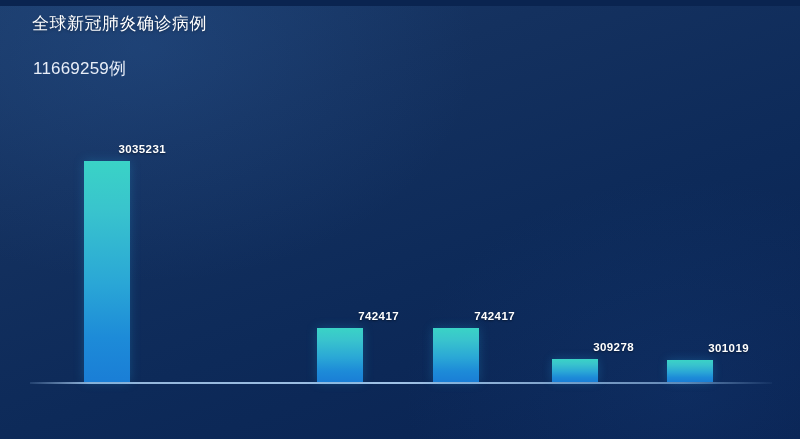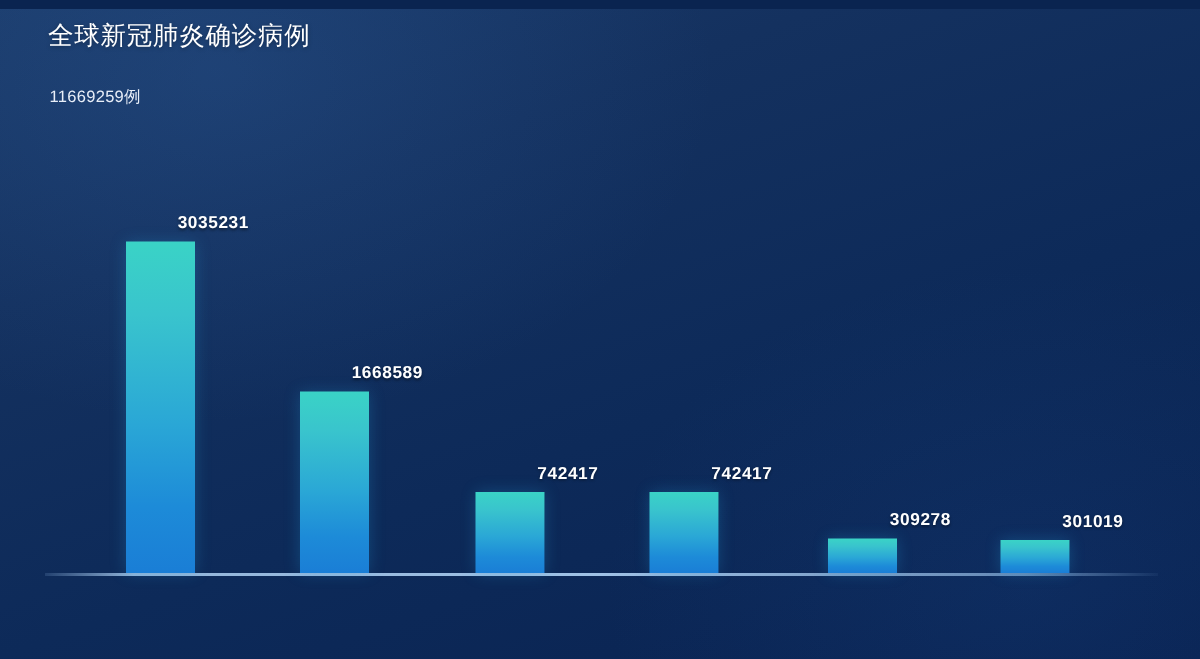--- a/index.html
+++ b/index.html
@@ -57,21 +57,21 @@
     font-weight: normal;
     color: #ffffff;
     letter-spacing: 0.5px;
     text-shadow: 0 1px 3px rgba(0,0,0,0.35);
     white-space: nowrap;
   }
   #subtitle {
     position: absolute;
     left: 33px;
     top: 57px;
-    font-size: 11px;
+    font-size: 17px;
     color: #e8eef8;
     letter-spacing: 0.2px;
     white-space: nowrap;
   }
 
   #plot {
     position: absolute;
     left: 0;
     top: 0;
     width: 800px;
@@ -137,27 +137,20 @@
     <div id="axis-line"></div>
 
     <div class="bar-group" style="left:48px;">
       <div class="bar-wrap">
         <div class="bar" id="bar0" style="height: 221px;"></div>
         <div class="bar-value" id="val0" style="bottom: 227px;">3035231</div>
       </div>
 
     </div>
 
-    <div class="bar-group" style="left:164px;">
-      <div class="bar-wrap">
-        <div class="bar" id="bar1" style="height: 121px;"></div>
-        <div class="bar-value" id="val1" style="bottom: 127px;">1668589</div>
-      </div>
-
-    </div>
 
     <div class="bar-group" style="left:281px;">
       <div class="bar-wrap">
         <div class="bar" id="bar2" style="height: 54px;"></div>
         <div class="bar-value" id="val2" style="bottom: 60px;">742417</div>
       </div>
 
     </div>
 
     <div class="bar-group" style="left:397px;">

